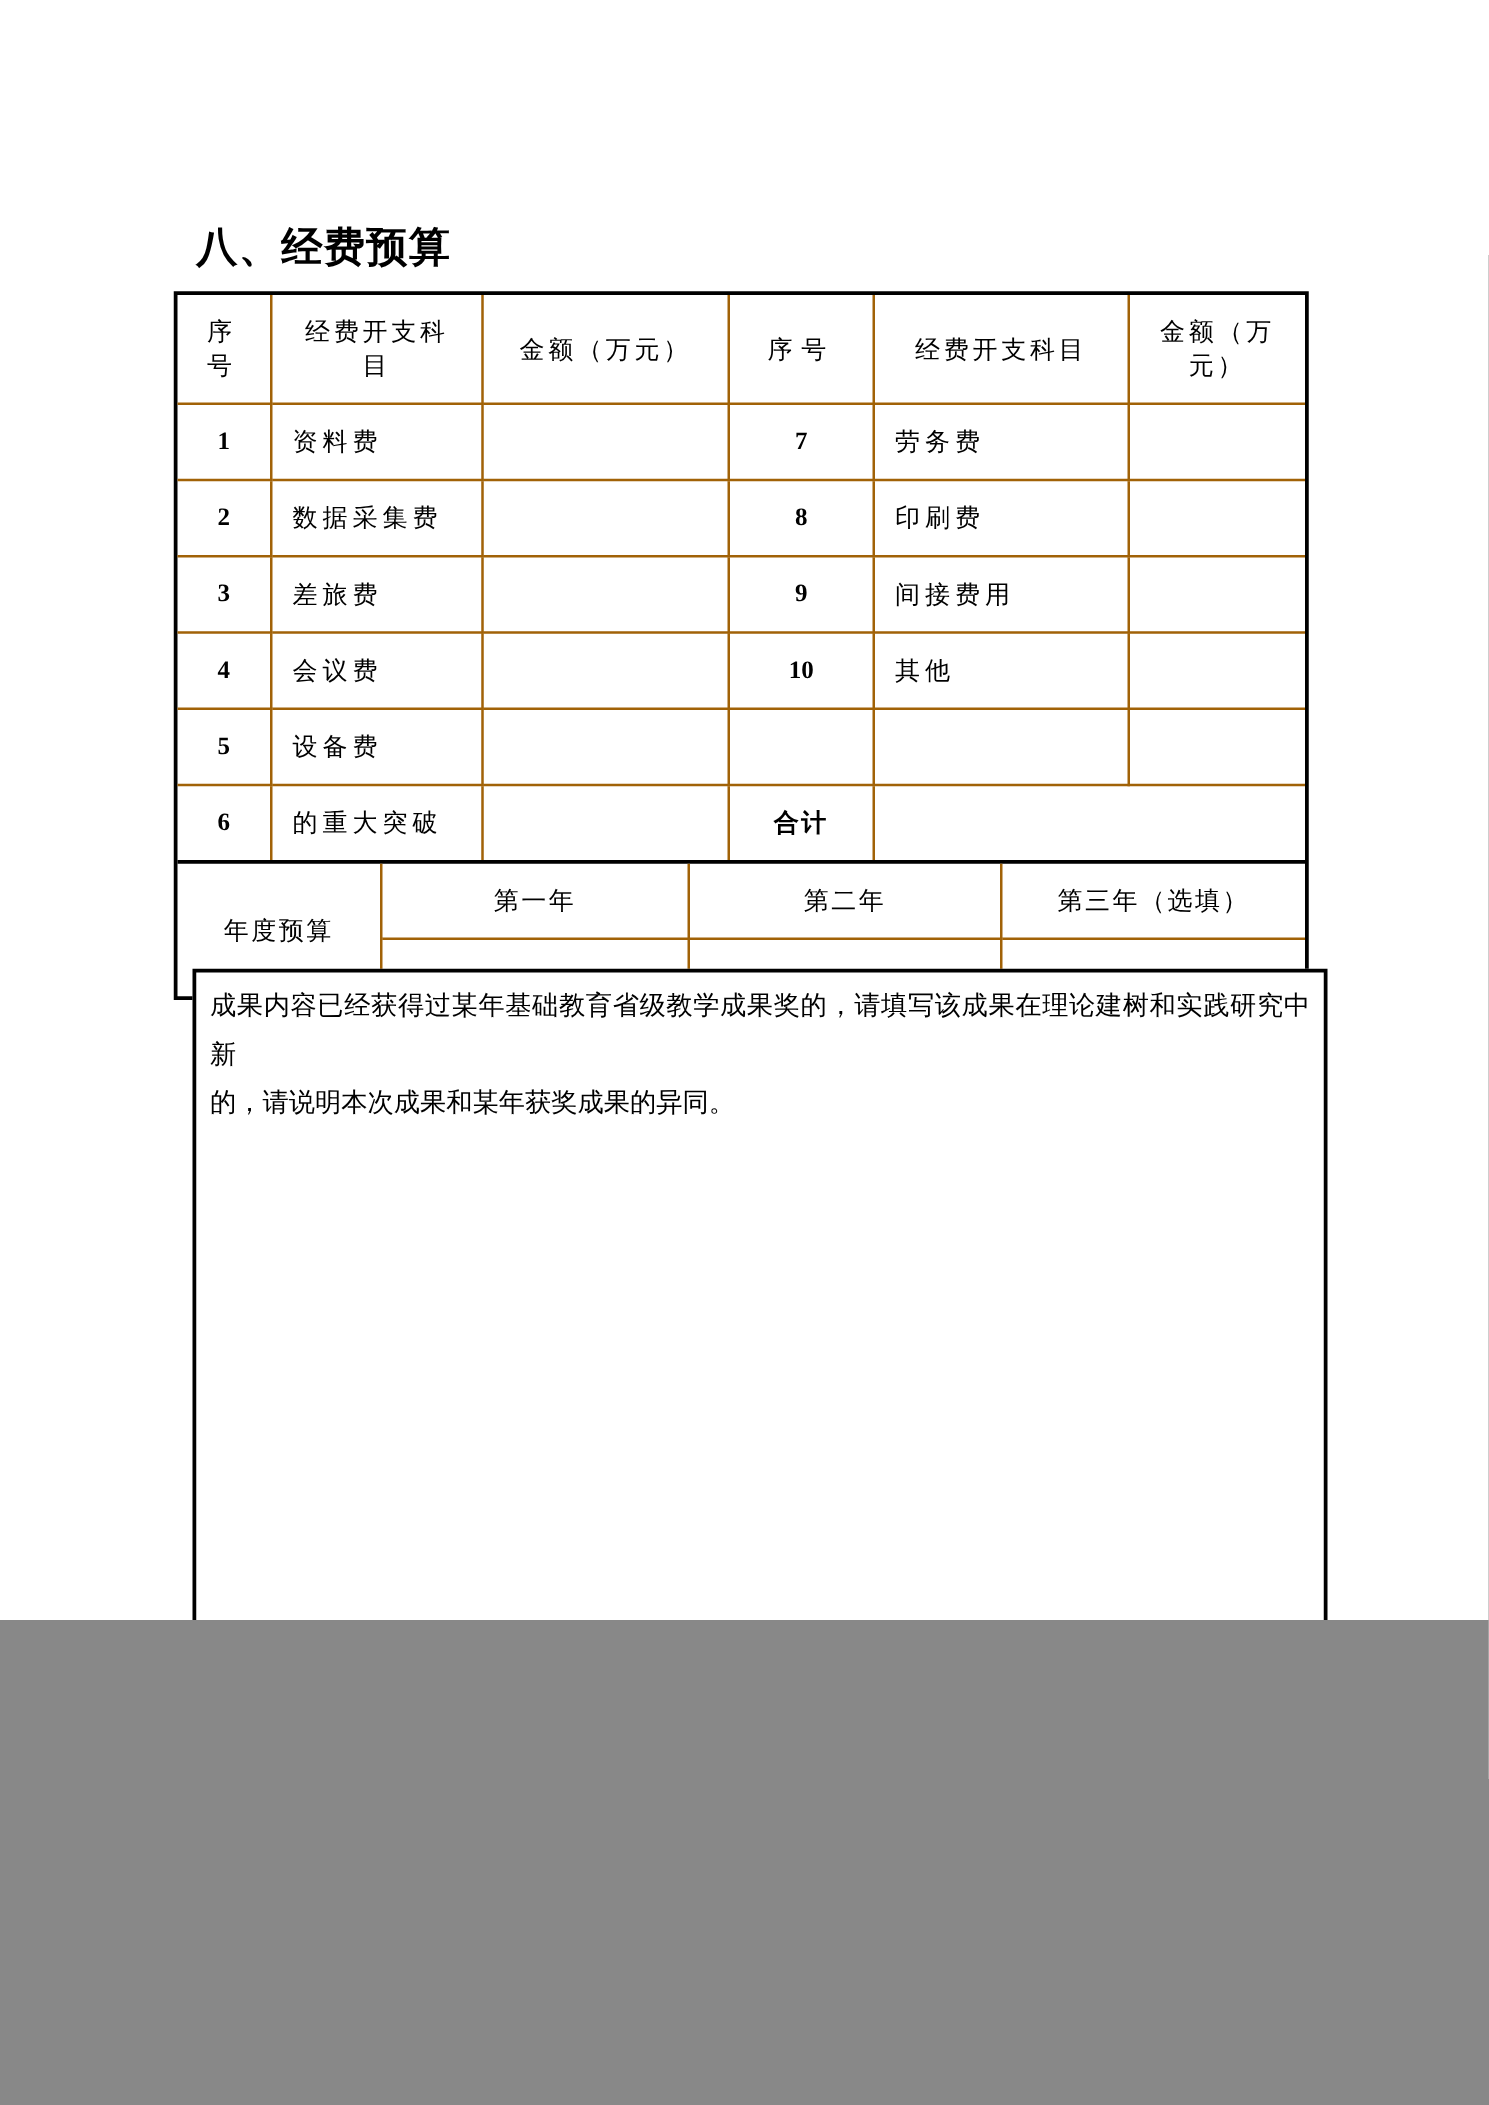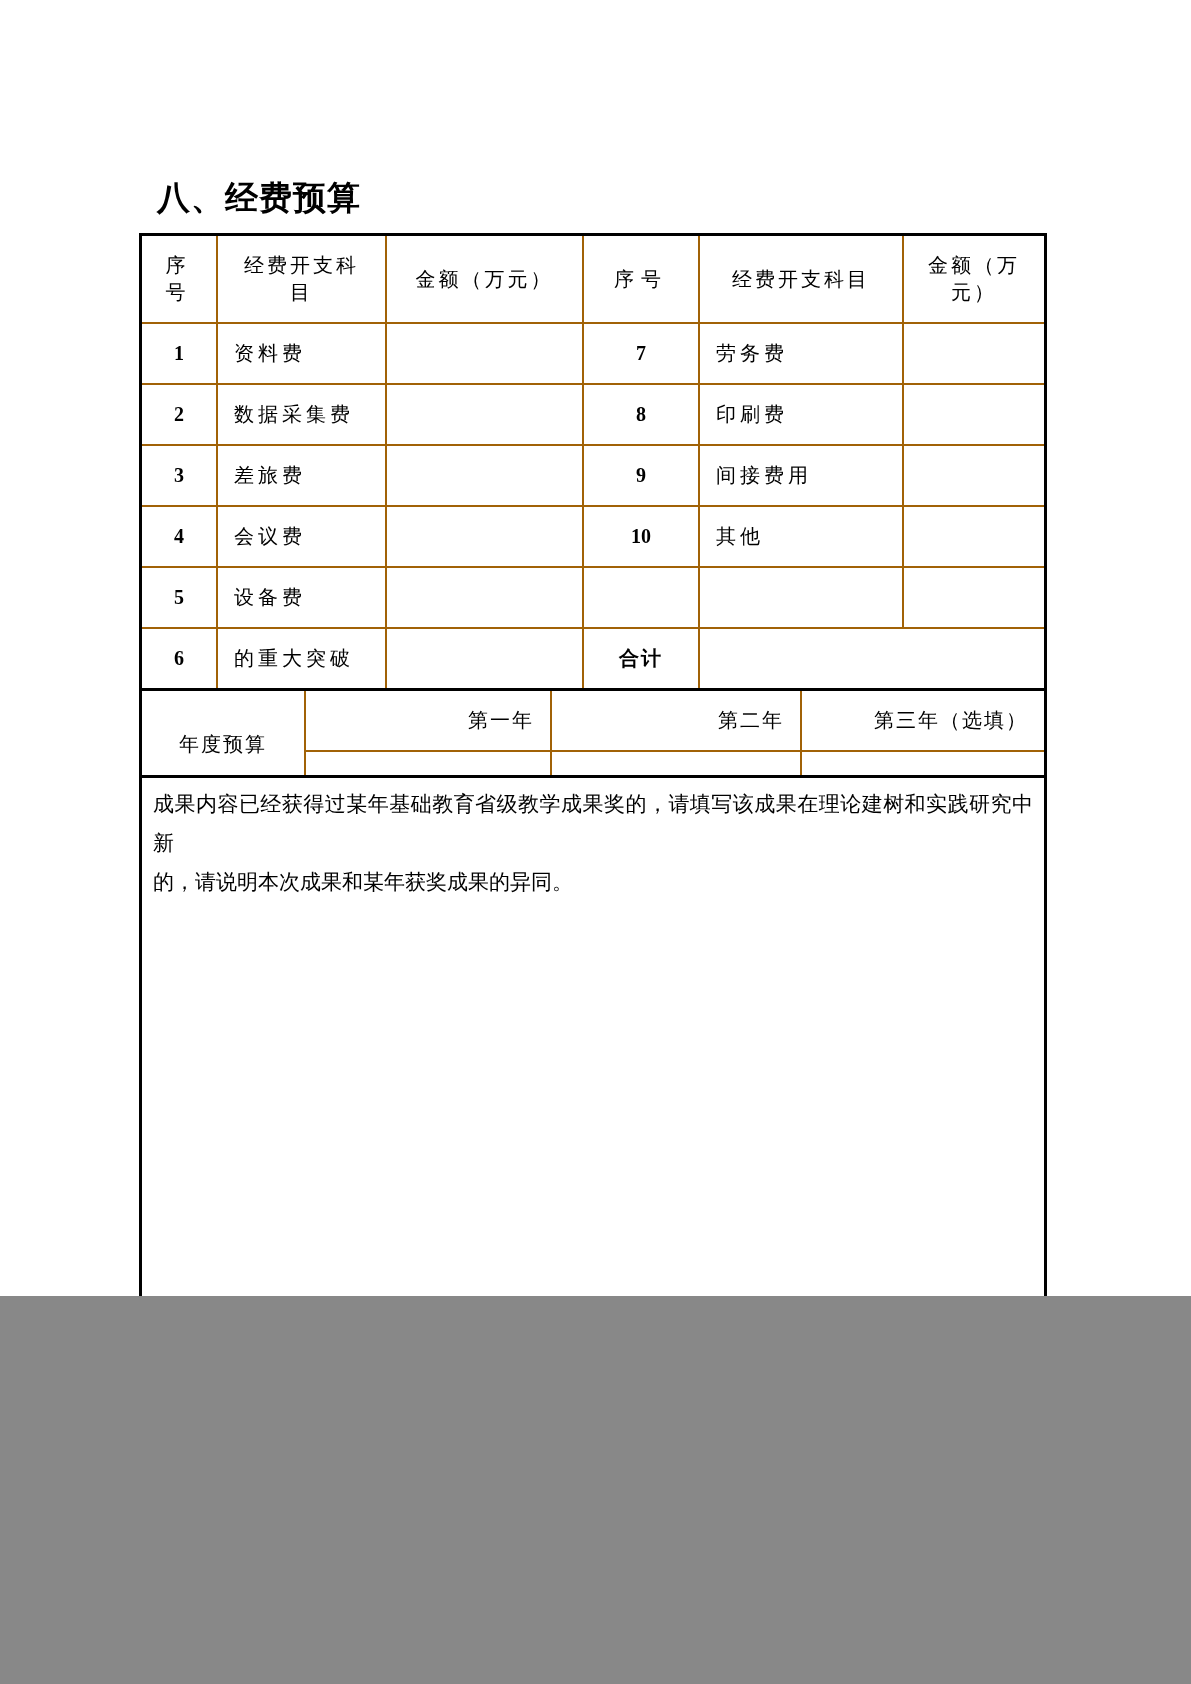--- a/index.html
+++ b/index.html
@@ -60,27 +60,27 @@
   td.hdr.sp{letter-spacing:7px;}
   td.thickL{border-left:3px solid #000;}
   td.total{
     text-align:center;
     font-family:Liberation Serif, serif;
     font-weight:700;
     letter-spacing:2px;
     font-size:21px;
   }
   .hsep{height:3px;background:#000;font-size:0;line-height:0;}
-  td.year{text-align:right;letter-spacing:2px;}
+  td.year{text-align:center;letter-spacing:2px;}
   td.annual-label{text-align:center;letter-spacing:2px;}
 
   
   .note-box{
     position:absolute;
-    left:139px;top:775px;
+    left:154px;top:775px;
     width:908px;height:718px;
     box-sizing:border-box;
     border:3px solid #000;
     background:#fff;
     padding:7px 11px 0 11px;
   }
   .note-line{
     font-size:21px;
     line-height:39px;
     color:#000;

